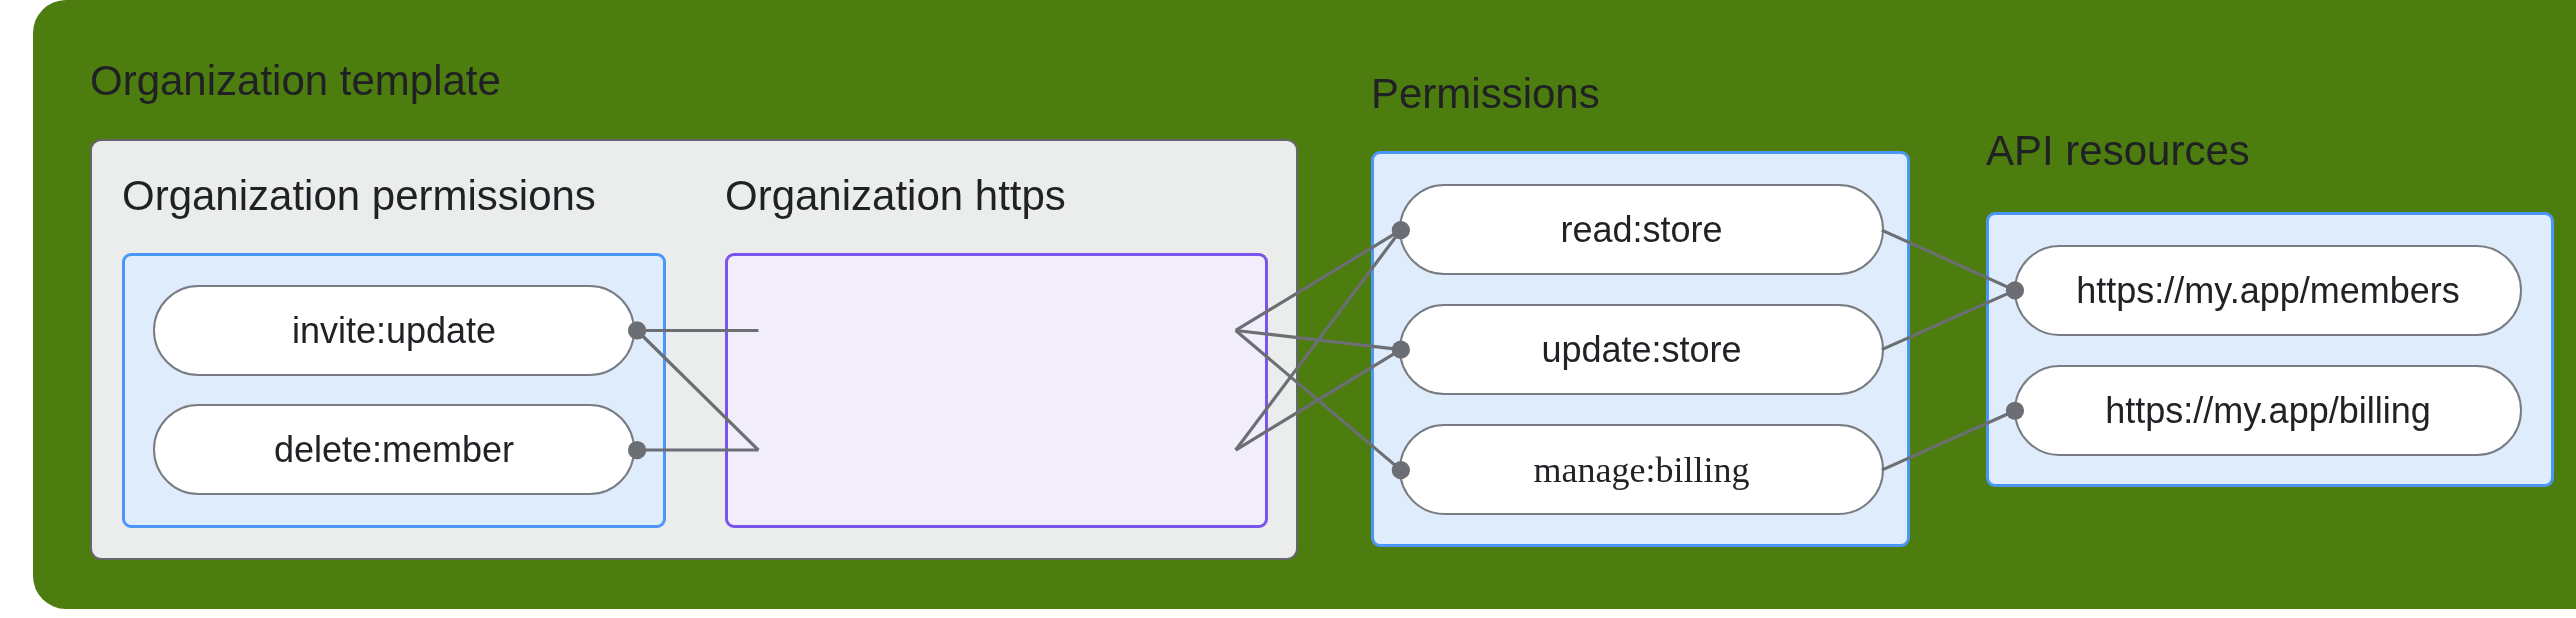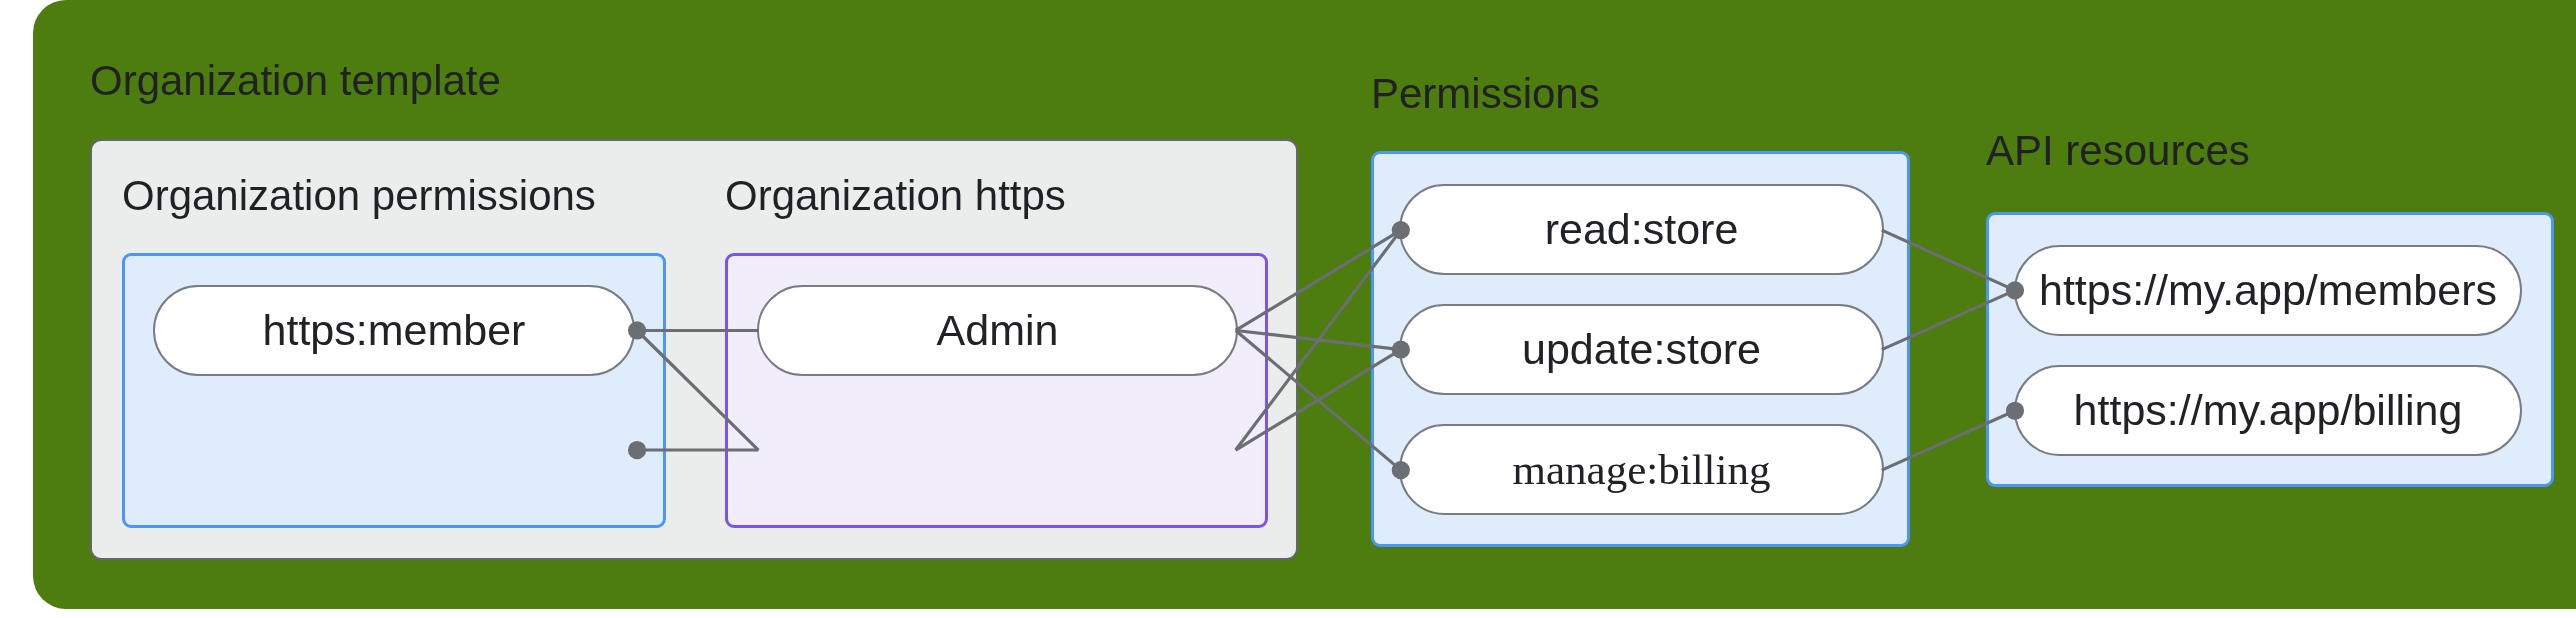--- a/index.html
+++ b/index.html
@@ -46,21 +46,21 @@
   .pill {
     position: absolute;
     box-sizing: border-box;
     height: 91px;
     background: #ffffff;
     border: 2.7px solid #797d83;
     border-radius: 55px;
     display: flex;
     align-items: center;
     justify-content: center;
-    font-size: 43px;
+    font-size: 36px;
     color: #202226;
     white-space: nowrap;
   }
   .edges {
     position: absolute;
     left: 0;
     top: 0;
     pointer-events: none;
   }
   .edge {
@@ -79,28 +79,28 @@
 <div class="canvas">
 
   <div class="section-title" style="left:57px; top:60px;">Organization template</div>
 
   <div class="box gray-box" style="left:57px; top:139px; width:1208px; height:421px;"></div>
 
   <div class="section-title" style="left:89px; top:175px;">Organization permissions</div>
 
   <div class="box blue-box" style="left:89px; top:253px; width:544px; height:275px;"></div>
 
-  <div class="pill" style="left:120px; top:285px; width:482px;">https:member</div>
+  <div class="pill" style="left:120px; top:285px; width:482px;">invite:update</div>
 
+  <div class="pill" style="left:120px; top:404px; width:482px;">delete:member</div>
 
   <div class="section-title" style="left:692px; top:175px;">Organization https</div>
 
   <div class="box purple-box" style="left:692px; top:253px; width:543px; height:275px;"></div>
 
-  <div class="pill" style="left:724px; top:285px; width:481px;">Admin</div>
 
 
   <div class="section-title" style="left:1338px; top:73px;">Permissions</div>
 
   <div class="box blue-box" style="left:1338px; top:151px; width:539px; height:396px;"></div>
 
   <div class="pill" style="left:1366px; top:184px; width:485px;">read:store</div>
 
   <div class="pill" style="left:1366px; top:304px; width:485px;">update:store</div>
 

